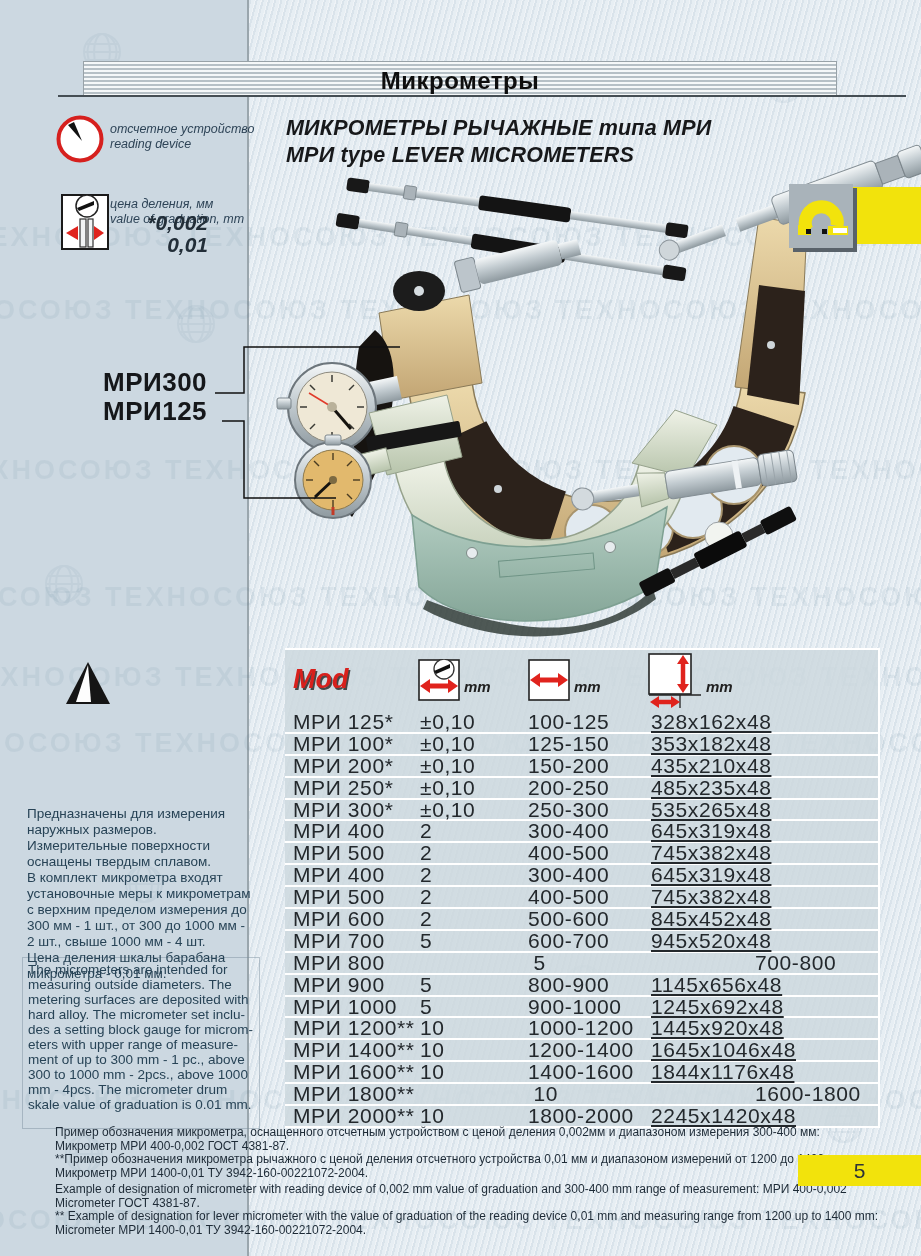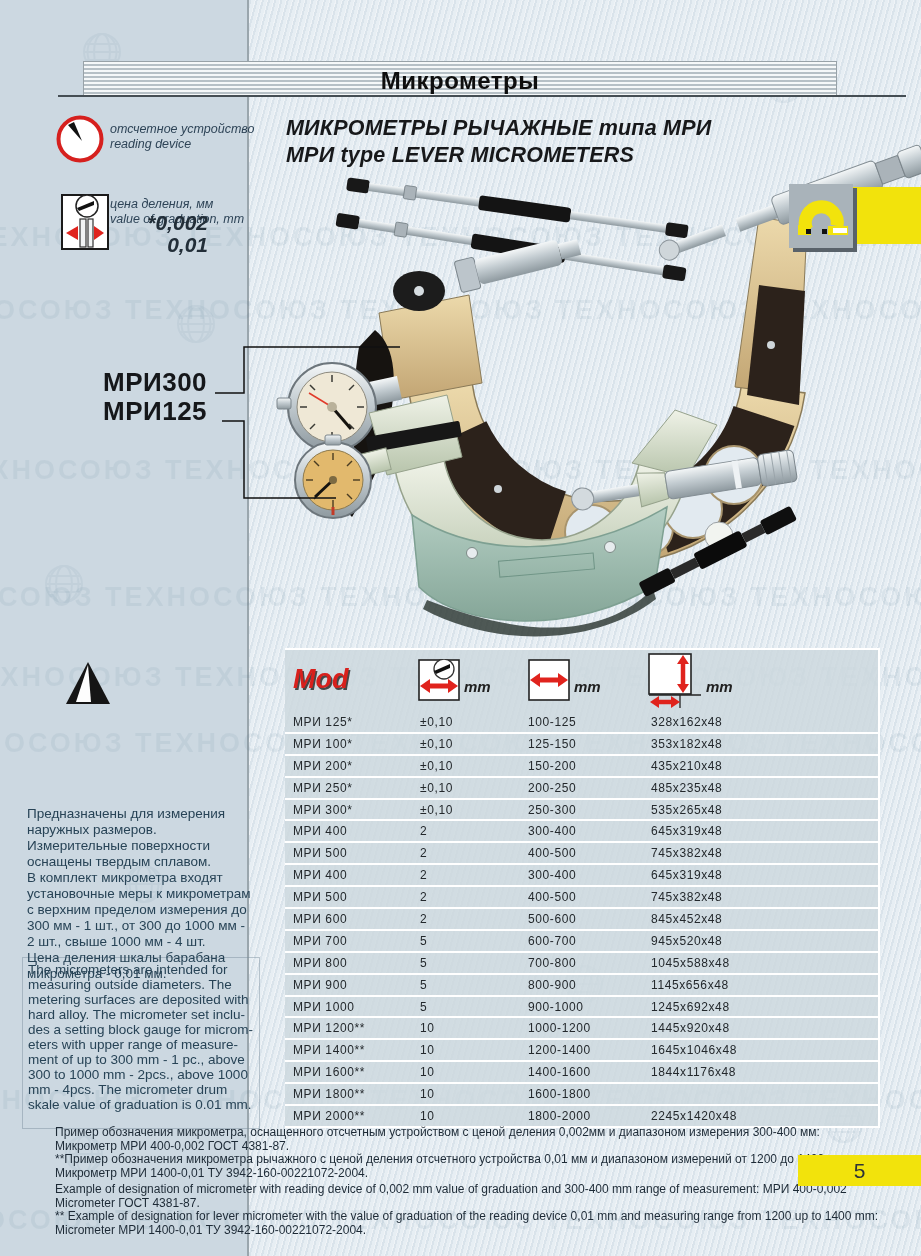--- a/index.html
+++ b/index.html
@@ -52,23 +52,23 @@
   .tbl{position:absolute;left:285px;top:648px;width:593px;z-index:3;
     background:rgba(205,216,222,.85);border-top:2px solid #fff;border-right:2px solid #fff;}
   .thead{position:relative;height:62px;}
   .mod{position:absolute;left:8px;top:14px;font-size:27px;font-weight:bold;font-style:italic;
     color:#d8201c;text-shadow:1.5px 1.5px 0 rgba(45,45,45,.85);}
   .hic{position:absolute;}
   .hic1{left:133px;top:9px;} .hic2{left:243px;top:9px;} .hic3{left:363px;top:3px;}
   .mmlab{position:absolute;font-size:15px;font-weight:bold;font-style:italic;color:#202020;}
   .mm1{left:179px;top:28px;} .mm2{left:289px;top:28px;} .mm3{left:421px;top:28px;}
   .trow{display:flex;align-items:center;height:19.9px;border-bottom:2px solid #fff;
-    font-size:12px;color:#23282c;letter-spacing:.6px;}
+    font-size:21px;color:#23282c;letter-spacing:.6px;justify-content:space-between;}
   .tc{white-space:nowrap;}
-  .c0{width:127px;padding-left:8px;} .c1{width:108px;} .c2{width:123px;} .c3{flex:1;}
+  .c0{width:127px;padding-left:8px;} .c1{width:108px;} .c2{width:123px;} .c3{flex:1;text-decoration:underline;}
   
   .foot{position:absolute;left:27px;z-index:3;width:866px;white-space:pre-line;
     font-size:12px;line-height:13.6px;color:#1d2a36;margin-left:28px;}
   .foot-ru{top:1126px;font-weight:500;}
   .foot-en{top:1183px;}
   
   .pnum{position:absolute;left:798px;top:1155px;width:123px;height:31px;background:#f2e30c;z-index:5;
     display:flex;align-items:center;justify-content:center;font-size:21px;color:#2d3338;}
 </style>
 </head>
@@ -446,21 +446,20 @@
         <div class="trow">
           <span class="tc c0">МРИ 700</span>
           <span class="tc c1">5</span>
           <span class="tc c2">600-700</span>
           <span class="tc c3">945x520x48</span>
         </div>
         <div class="trow">
           <span class="tc c0">МРИ 800</span>
           <span class="tc c1">5</span>
           <span class="tc c2">700-800</span>
-          <span class="tc c3">1045x588x48</span>
         </div>
         <div class="trow">
           <span class="tc c0">МРИ 900</span>
           <span class="tc c1">5</span>
           <span class="tc c2">800-900</span>
           <span class="tc c3">1145x656x48</span>
         </div>
         <div class="trow">
           <span class="tc c0">МРИ 1000</span>
           <span class="tc c1">5</span>

